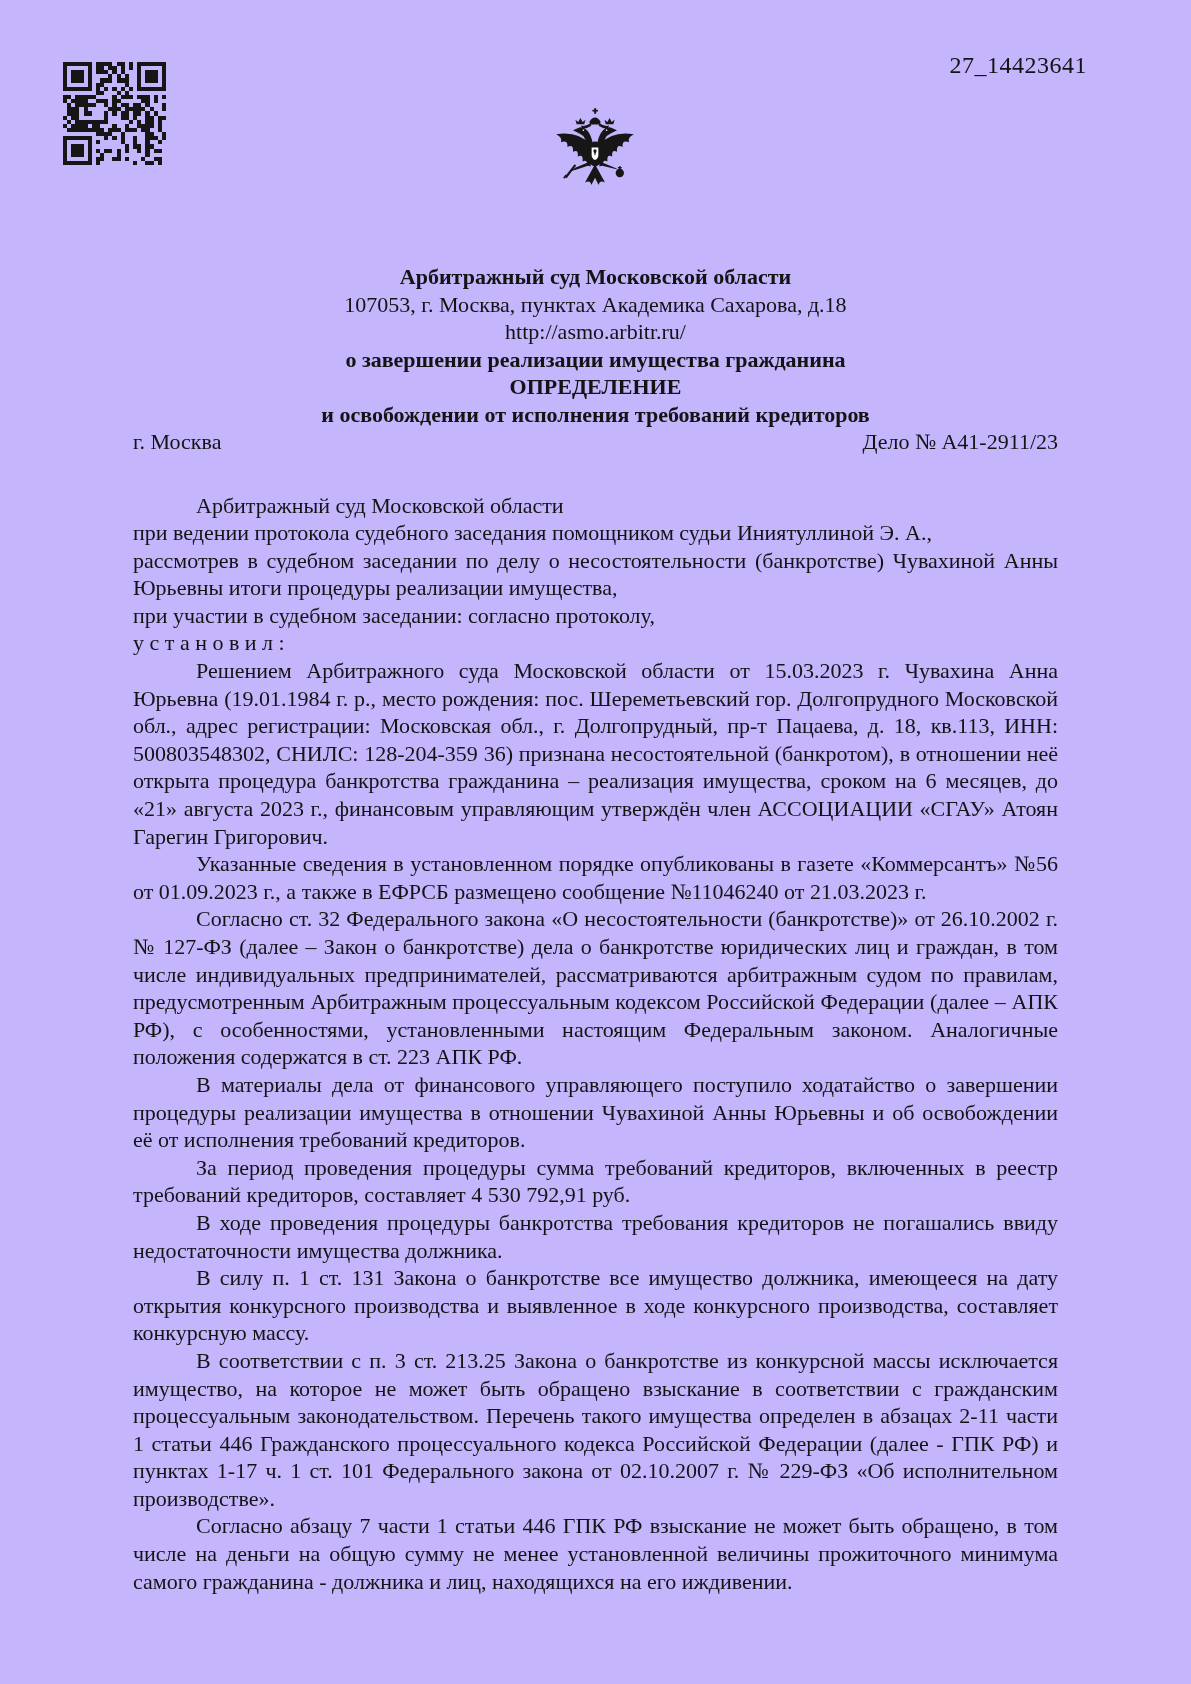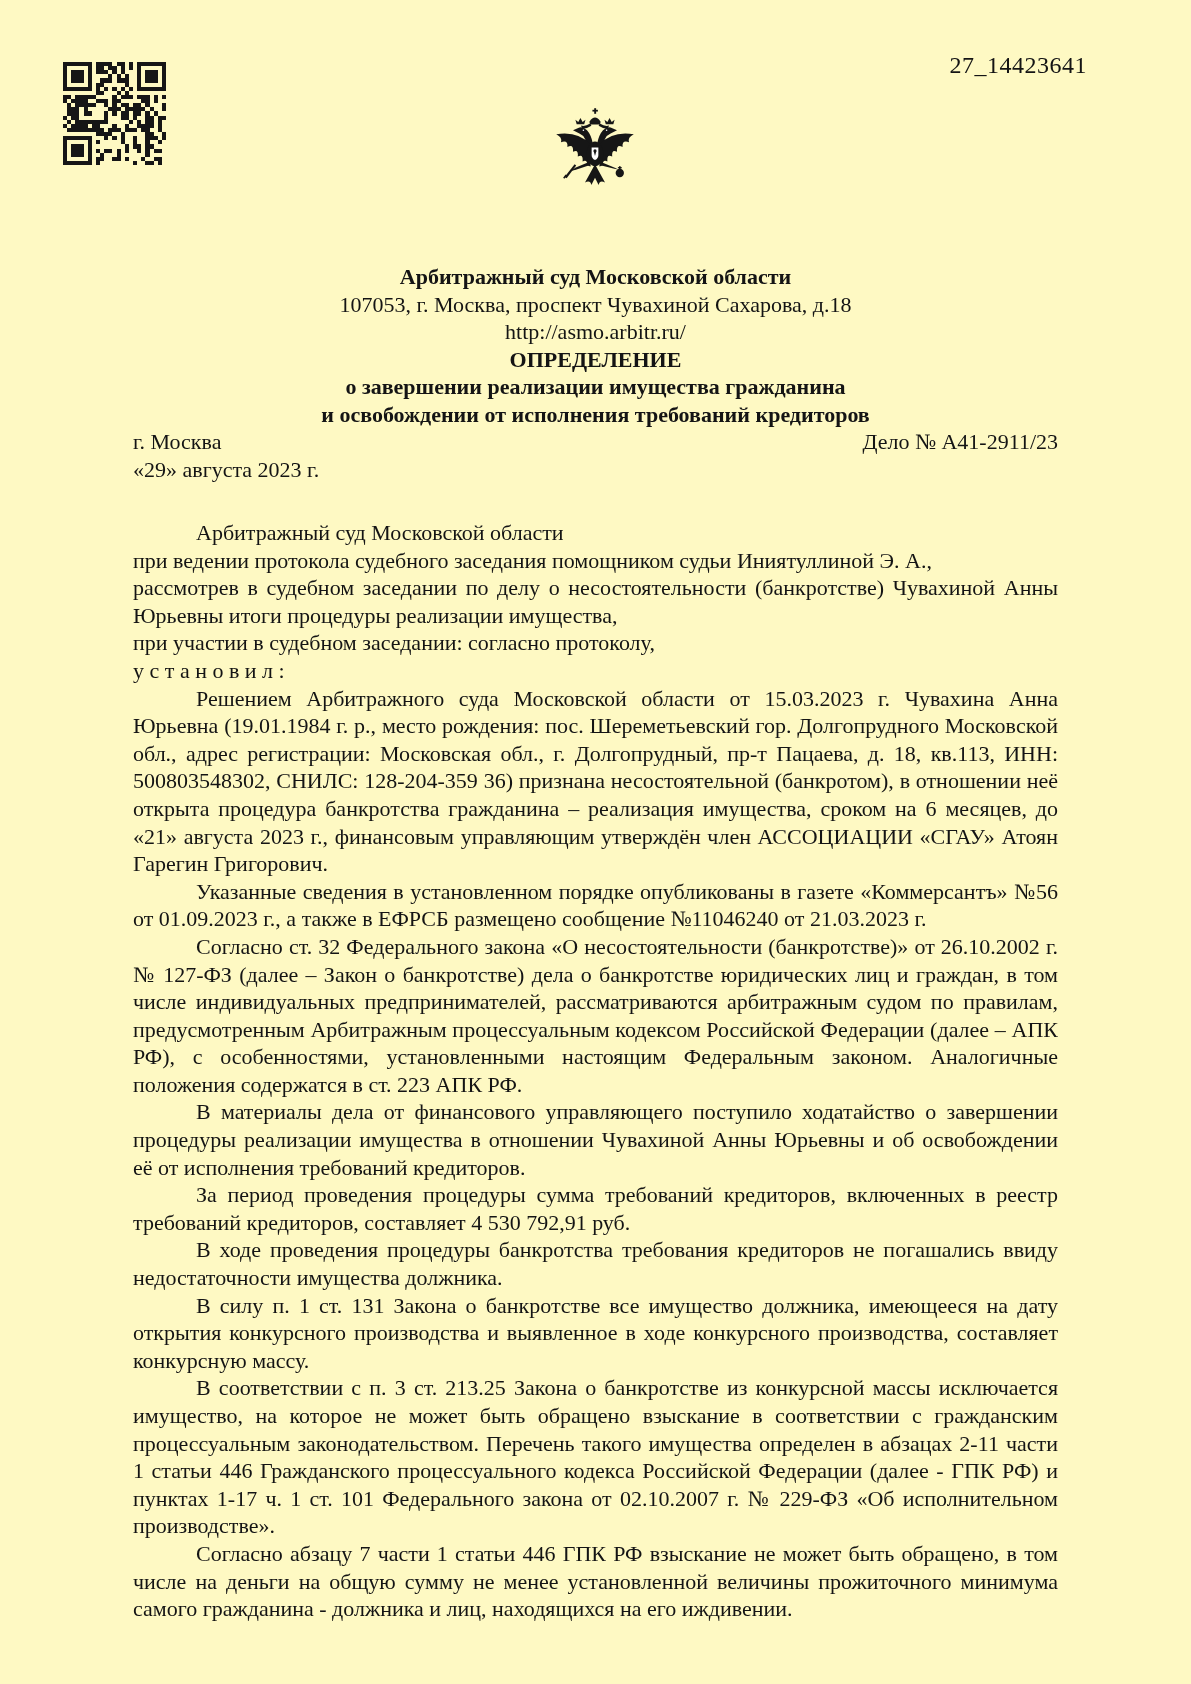--- a/index.html
+++ b/index.html
@@ -1,20 +1,20 @@
 <!DOCTYPE html>
 <html lang="ru"><head>
 <meta charset="utf-8">
 <style>
   html,body { margin:0; padding:0; background:#888; }
   .page {
     position:relative;
     width:1191px; height:1684px;
     margin:0 auto;
-    background:#fef9c3;
+    background:#c4b5fd;
     font-family:"Liberation Serif", "DejaVu Serif", serif;
     color:#141414;
     overflow:hidden;
   }
   .qr {
     position:absolute; left:63px; top:62px;
     width:103px; height:103px;
   }
   .qr svg { width:100%; height:100%; display:block; }
   .doc-number {
@@ -427,32 +427,31 @@
 
       <circle cx="45.5" cy="27.5" r="1" fill="#ffffff"></circle>
       <circle cx="74.5" cy="27.5" r="1" fill="#ffffff"></circle>
     </svg>
   </div>
 
   <div class="content">
 
     <div class="header-center">
       <div class="h-line bold">Арбитражный суд Московской области</div>
-      <div class="h-line">107053, г. Москва, проспект Чувахиной Сахарова, д.18</div>
+      <div class="h-line">107053, г. Москва, пунктах Академика Сахарова, д.18</div>
       <div class="h-line">http://asmo.arbitr.ru/</div>
+      <div class="h-line bold">о завершении реализации имущества гражданина</div>
       <div class="h-line bold">ОПРЕДЕЛЕНИЕ</div>
-      <div class="h-line bold">о завершении реализации имущества гражданина</div>
       <div class="h-line bold">и освобождении от исполнения требований кредиторов</div>
     </div>
 
     <div class="case-row">
       <span>г. Москва</span>
       <span>Дело № А41-2911/23</span>
     </div>
-    <div class="date-line">«29» августа 2023 г.</div>
 
     <div class="body-block">
       <p class="first-indent">Арбитражный суд Московской области</p>
       <p>при ведении протокола судебного заседания помощником судьи Иниятуллиной Э. А.,</p>
       <p>рассмотрев в судебном заседании по делу о несостоятельности (банкротстве) Чувахиной Анны Юрьевны итоги процедуры реализации имущества,</p>
       <p>при участии в судебном заседании: согласно протоколу,</p>
 
       <p class="ruling">у с т а н о в и л :</p>
 
       <p class="par">Решением Арбитражного суда Московской области от 15.03.2023 г. Чувахина Анна Юрьевна (19.01.1984 г. р., место рождения: пос. Шереметьевский гор. Долгопрудного Московской обл., адрес регистрации: Московская обл., г. Долгопрудный, пр-т Пацаева, д. 18, кв.113, ИНН: 500803548302, СНИЛС: 128-204-359 36) признана несостоятельной (банкротом), в отношении неё открыта процедура банкротства гражданина – реализация имущества, сроком на 6 месяцев, до «21» августа 2023 г., финансовым управляющим утверждён член АССОЦИАЦИИ «СГАУ» Атоян Гарегин Григорович.</p>

